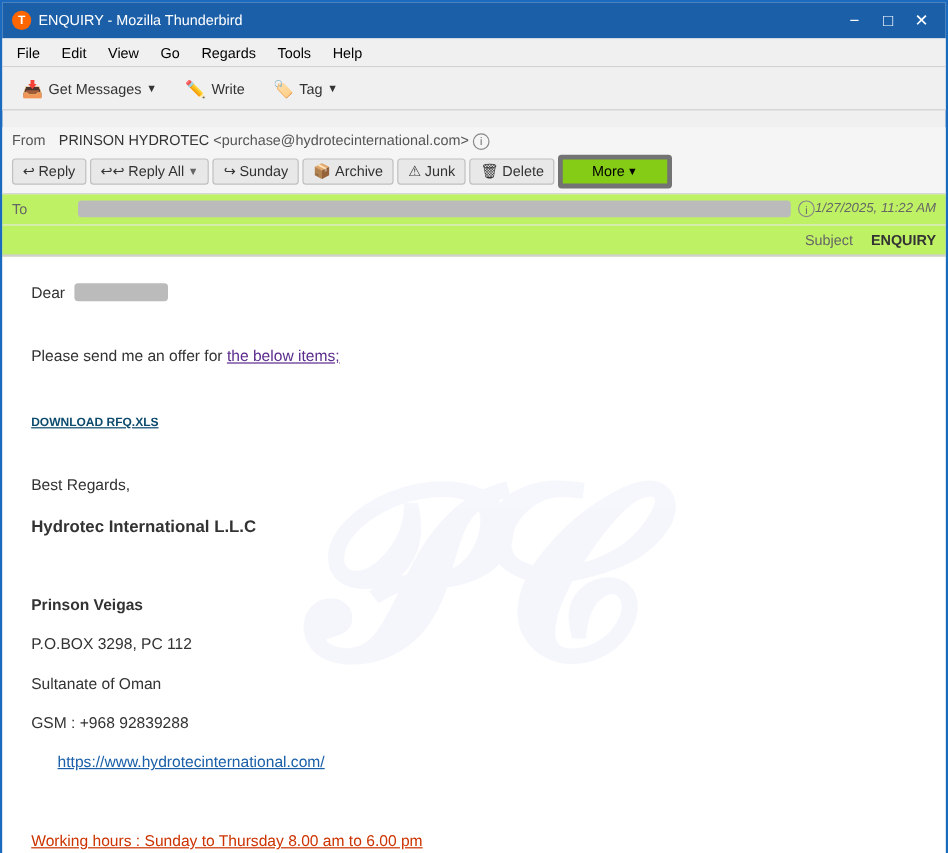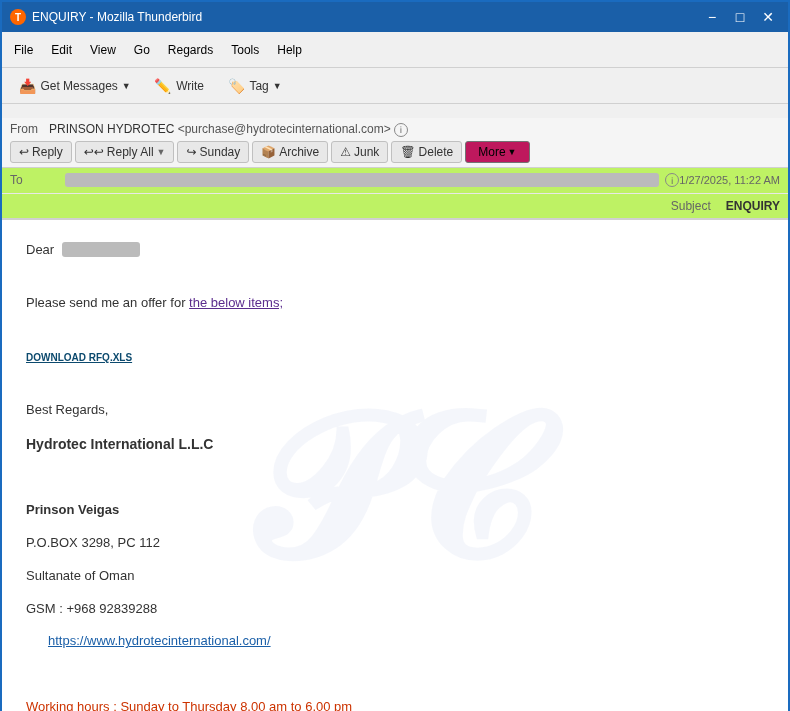--- a/index.html
+++ b/index.html
@@ -66,21 +66,21 @@
       align-items: center;
       justify-content: center;
       border-radius: 2px;
     }
     
     .menu-bar {
       background: #f0f0f0;
       display: flex;
       align-items: center;
       padding: 2px 4px;
-      height: 36px;
+      height: 24px;
       border-bottom: 1px solid #d0d0d0;
       gap: 2px;
     }
     .menu-item {
       padding: 2px 8px;
       font-size: 12px;
       cursor: pointer;
       border-radius: 2px;
     }
     
@@ -146,24 +146,24 @@
     }
     .action-btns {
       display: flex;
       gap: 3px;
       align-items: center;
     }
     .more-btn {
       display: flex;
       align-items: center;
       gap: 2px;
-      padding: 3px 12px;
-      font-size: 12px;
-      background: #be185d;
-      border: 1px solid #737373;
+      padding: 3px 24px;
+      font-size: 12px;
+      background: #84cc16;
+      border: 4px solid #737373;
       border-radius: 3px;
       cursor: pointer;
     }
     
     .header-row {
       display: flex;
       align-items: center;
       padding: 3px 8px;
       border-bottom: 1px solid #e8e8e8;
       background: #bef264;
@@ -177,20 +177,21 @@
     }
     .header-value {
       font-size: 12px;
       color: #333;
       flex: 1;
     }
     .header-date {
       font-size: 11px;
       color: #666;
       margin-left: auto;
+      font-style: italic;
     }
     .subject-value {
       font-size: 12px;
       font-weight: bold;
       color: #333;
     }
     
     .email-body {
       background: white;
       flex: 1;

